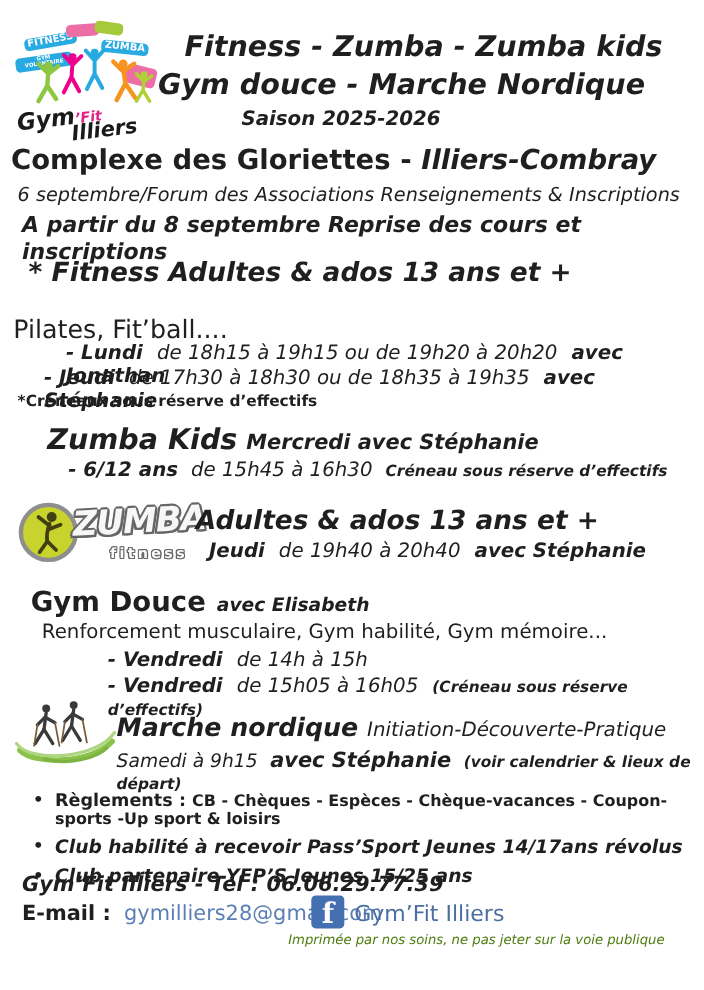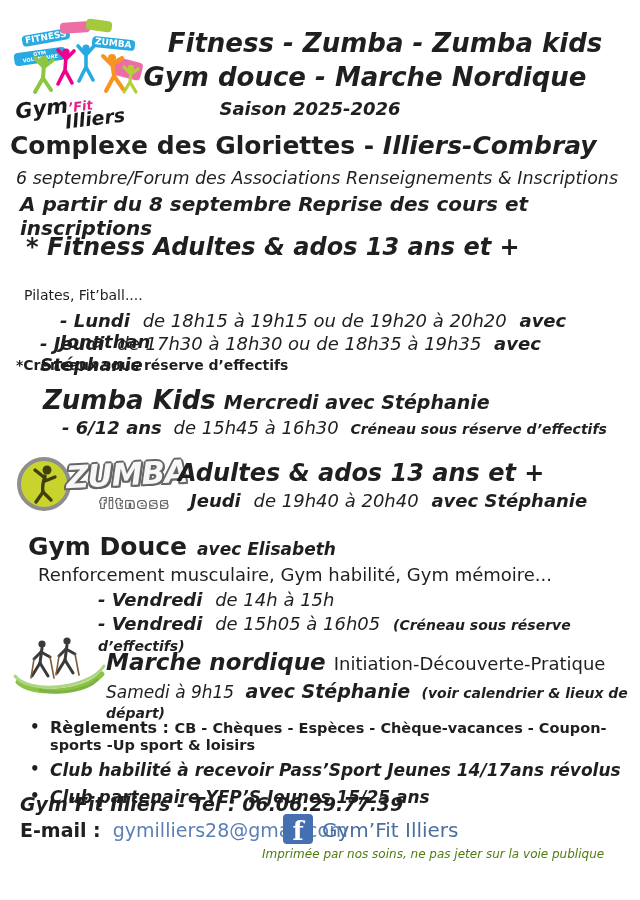--- a/index.html
+++ b/index.html
@@ -28,21 +28,21 @@
   .title2{left:135px;top:62px;width:460px;text-align:center;font-size:26px;}
   .season{left:160px;top:98px;width:300px;text-align:center;font-size:18px;}
   .venue{left:10px;top:131px;font-size:25px;font-weight:bold;}
   .venue .vn2{font-style:italic;}
   .forum{left:16px;top:168px;font-size:17.5px;font-style:italic;}
   .startline{left:20px;top:192px;font-size:20px;}
 
   
   .fit-heading{left:26px;top:233px;font-size:24px;}
   .desc1{left:16px;top:264px;font-size:18px;}
-  .desc2{left:24px;top:287px;font-size:14px;}
+  .desc2{left:12px;top:287px;font-size:23px;}
   .slot{font-size:18px;font-style:italic;}
   .slot .day{font-weight:bold;}
   .slot .with{font-weight:bold;}
   .slot span + span{margin-left:7px;}
   .slot1{left:60px;top:310px;}
   .slot2{left:40px;top:333px;}
   .footnote{left:16px;top:357px;font-size:14px;font-weight:bold;}
 
   .zk-line{left:30px;top:385px;}
   .zk-title{font-size:26px;font-weight:bold;font-style:italic;margin-left:13px;}
@@ -75,21 +75,21 @@
   .gd-title{font-size:25px;font-weight:bold;}
   .gd-sub{font-size:17px;font-weight:bold;font-style:italic;margin-left:10px;}
   .gd-desc{left:38px;top:564px;font-size:18px;}
   .gd-slot1{left:98px;top:589px;}
   .gd-slot2{left:98px;top:613px;}
   .gd-note{font-size:14px;font-weight:bold;font-style:italic;}
 
   .ma-icon{left:12px;top:632px;width:96px;height:70px;}
   .ma-line1{left:106px;top:649px;}
   .ma-title{font-size:23px;font-weight:bold;font-style:italic;}
-  .ma-sub{font-size:18px;margin-left:8px;}
+  .ma-sub{font-size:18px;font-style:italic;margin-left:8px;}
   .ma-line2{left:106px;top:680px;font-size:17px;font-style:italic;}
   .ma-line2 .with{font-size:19px;font-weight:bold;}
   .ma-line2 .note{font-size:14px;font-weight:bold;}
   .ma-line2 span + span{margin-left:6px;}
 
   .bullets{left:28px;top:718px;width:600px;list-style:none;margin:0;padding:0;}
   .bullets li{margin-bottom:7px;position:relative;padding-left:22px;}
   .bullets li:before{content:"•";position:absolute;left:2px;top:0;font-size:15px;}
   .bl1{font-size:14.5px;font-weight:bold;}
   .bl1 .lead{font-size:16px;}

